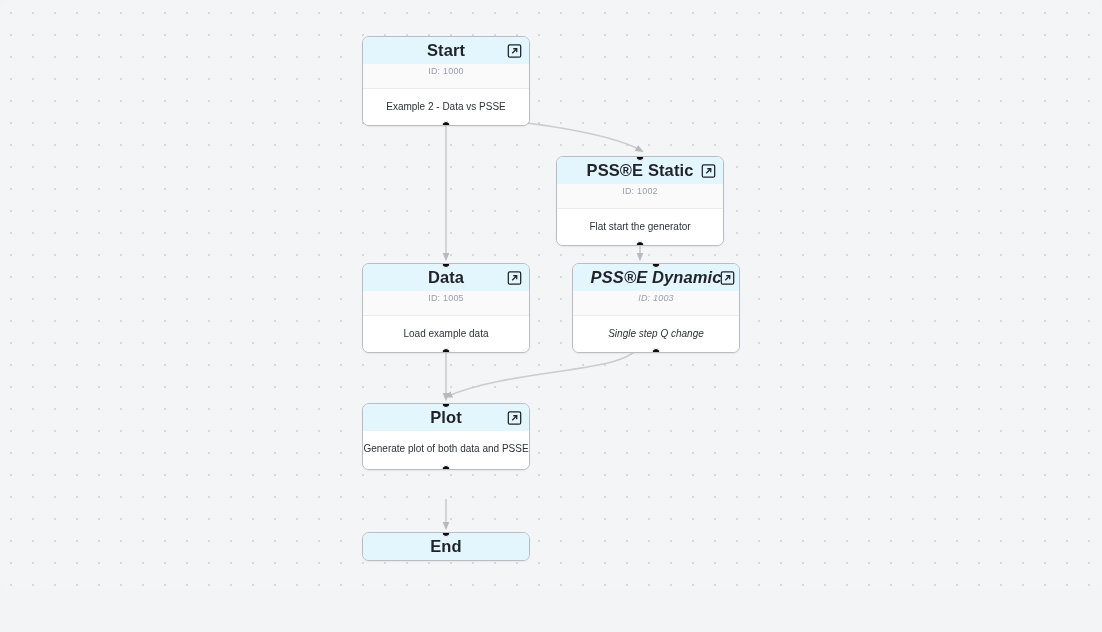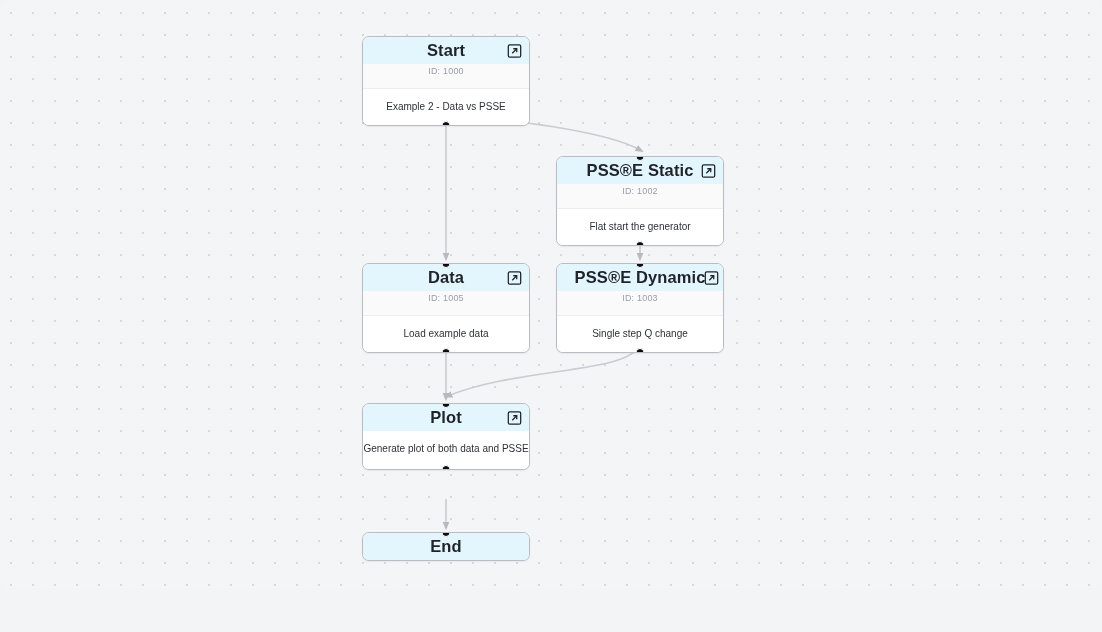--- a/index.html
+++ b/index.html
@@ -163,21 +163,21 @@
           <path d="M6.7 5.6 L10.4 5.6 L10.4 9.3"></path>
         </svg>
       </span>
     </div>
     <div class="node-id">ID: 1005</div>
     <div class="node-body">Load example data</div>
     <span class="handle top"></span>
     <span class="handle bottom"></span>
   </div>
 
-  <div class="node" style="left:556px; top:263px; width:168px;">
+  <div class="node" style="left:572px; top:263px; width:168px;font-style:italic;">
     <div class="node-header" style="padding:0 4px;">
       <span class="node-title">PSS®E Dynamic</span>
       <span class="ext-icon" style="right:4px;">
         <svg viewBox="0 0 16 16" width="15" height="15" fill="none" stroke="#1f2329" stroke-width="1.35">
           <rect x="1.4" y="1.4" width="13.2" height="13.2" rx="1.6"></rect>
           <path d="M5.6 10.4 L10.4 5.6"></path>
           <path d="M6.7 5.6 L10.4 5.6 L10.4 9.3"></path>
         </svg>
       </span>
     </div>

